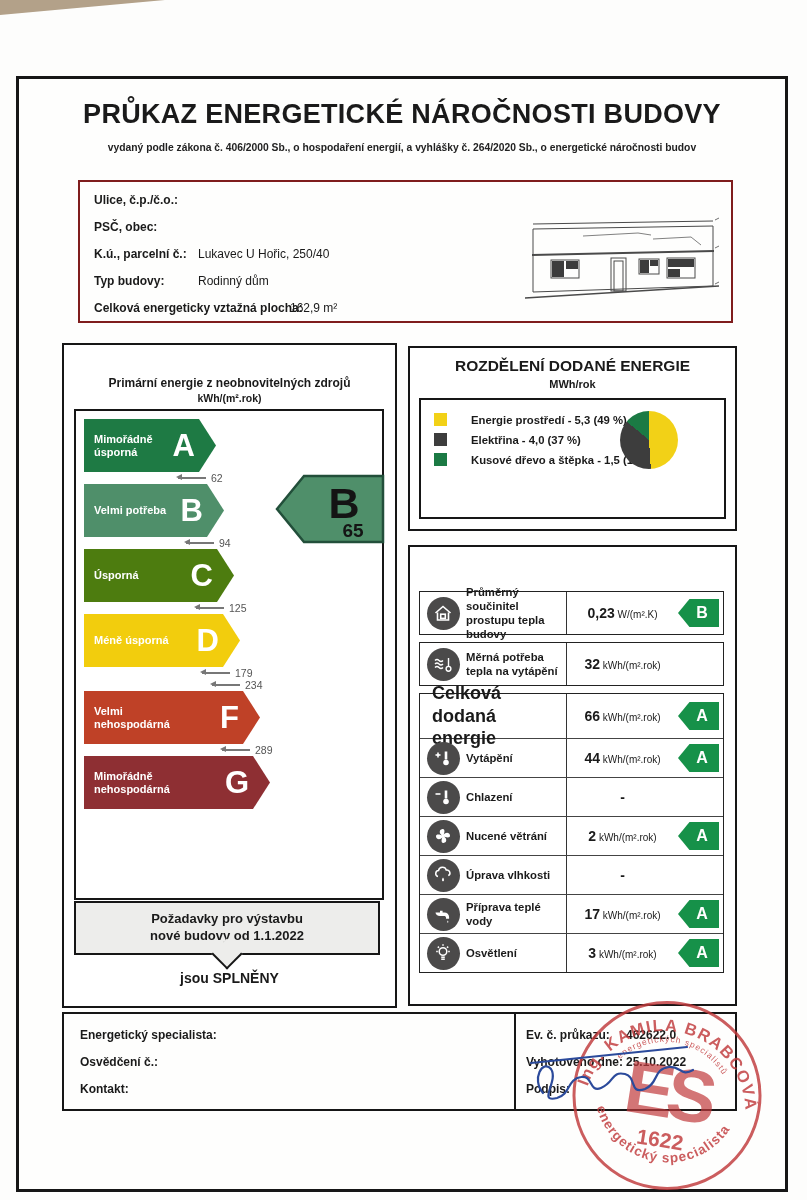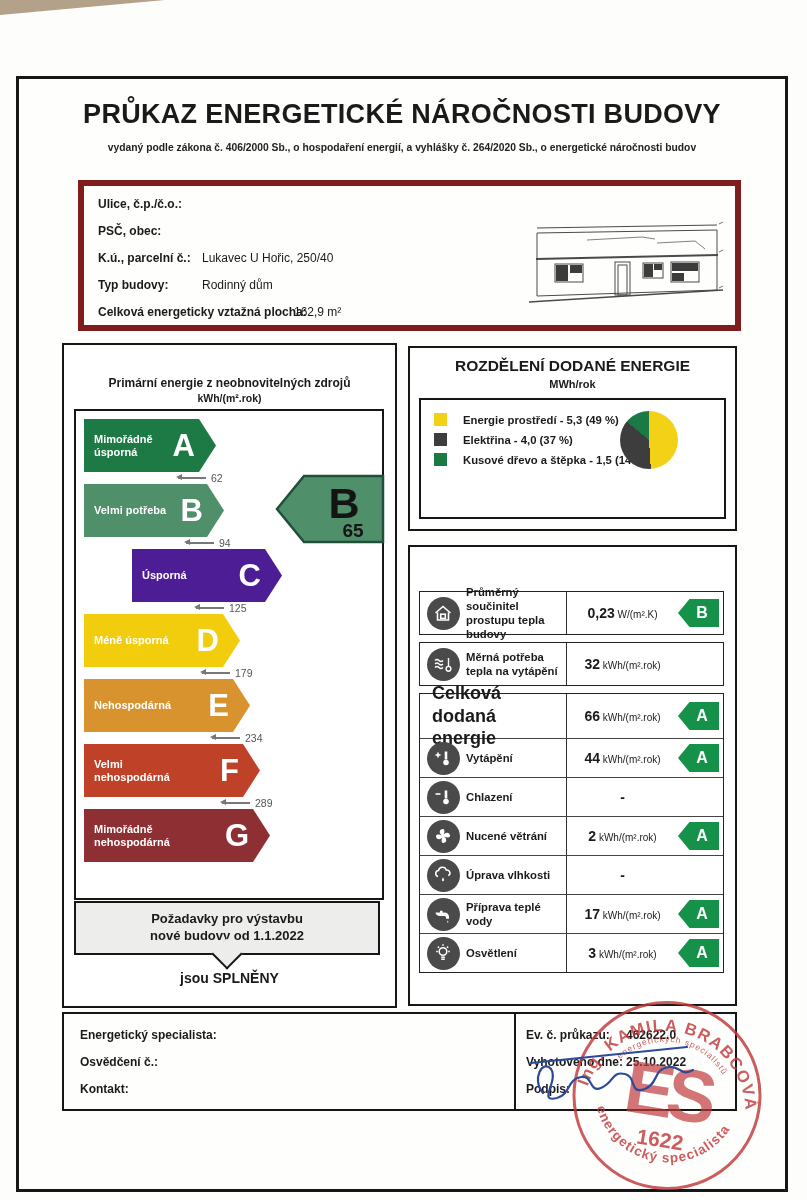--- a/index.html
+++ b/index.html
@@ -8,21 +8,21 @@
   .corner{position:absolute;left:0;top:0;width:165px;height:15px;background:#b3a189;
           clip-path:polygon(0 0,100% 0,0 100%);}
   .frame{position:absolute;left:16px;top:76px;width:766px;height:1110px;border:3px solid #161616;background:#fefefd;}
   .abs{position:absolute;}
 
   
   .doc-title{left:0;right:0;top:20px;text-align:center;font-size:27px;font-weight:bold;letter-spacing:.3px;}
   .doc-subtitle{left:0;right:0;top:63px;text-align:center;font-size:10.3px;font-weight:bold;color:#222;}
 
   
-  .info-box{left:59px;top:101px;width:651px;height:139px;border:6px solid #7f1d1d;}
+  .info-box{left:59px;top:101px;width:651px;height:139px;border:2px solid #7f1d1d;}
   .ib-row{position:absolute;left:14px;height:16px;font-size:12px;white-space:nowrap;}
   .ib-label{font-weight:bold;}
   .ib-value{position:absolute;white-space:nowrap;}
   .house{position:absolute;right:10px;top:16px;}
 
   
   .panel{border:2.5px solid #161616;background:#fff;}
   .class-panel{left:43px;top:264px;width:331px;height:661px;}
   .p-title{left:0;right:0;top:9px;text-align:center;font-size:17px;font-weight:bold;}
   .p-sub{left:0;right:0;top:31px;text-align:center;font-size:12px;font-weight:bold;}
@@ -44,21 +44,21 @@
            display:flex;flex-direction:column;align-items:center;justify-content:center;
            font-size:13px;font-weight:bold;text-align:center;line-height:1.3;}
   .req-notch{position:absolute;left:50%;bottom:-12px;width:20px;height:20px;background:#ededeb;
              transform:translateX(-50%) rotate(45deg);border-right:2px solid #161616;border-bottom:2px solid #161616;}
   .req-result{left:0;right:0;top:625px;text-align:center;font-size:14px;font-weight:bold;}
 
   
   .pie-panel{left:389px;top:267px;width:325px;height:181px;}
   .pie-inner{left:9px;top:50px;width:303px;height:117px;border:2px solid #161616;}
   .legend{position:absolute;left:13px;top:13px;}
-  .legend-item{display:flex;align-items:center;gap:16px;margin-bottom:7px;font-size:11.3px;font-weight:bold;}
+  .legend-item{display:flex;align-items:center;gap:24px;margin-bottom:7px;font-size:11.3px;font-weight:bold;}
   .swatch{width:13px;height:13px;flex:0 0 auto;}
   .pie{position:absolute;right:46px;top:11px;width:58px;height:58px;border-radius:50%;}
 
   
   .ind-panel{left:389px;top:466px;width:325px;height:457px;}
   .ind-title{left:0;right:0;top:0;height:36px;line-height:38px;text-align:center;
              font-size:15px;font-weight:bold;border-bottom:2px solid #161616;}
   .ind-row{display:flex;align-items:center;}
   .row-box{position:absolute;left:9px;width:303px;border:1.8px solid #222;}
   .ind-icon{width:46px;display:flex;align-items:center;justify-content:center;flex:0 0 auto;}
@@ -164,39 +164,35 @@
             <span>62</span>
           </div>
           <div class="bar" style="width: 140px; background-color: rgb(79, 143, 106);">
             <span class="bar-label">Velmi potřeba</span>
             <span class="bar-letter">B</span>
           </div>
           <div class="threshold" style="padding-left:102px">
             <span class="th-arrow"></span>
             <span>94</span>
           </div>
-          <div class="bar" style="width: 150px; background-color: #4c1d95; margin-left: 48px;">
+          <div class="bar" style="width: 150px; background-color: #4d7c0f;">
             <span class="bar-label">Úsporná</span>
             <span class="bar-letter">C</span>
           </div>
           <div class="threshold" style="padding-left:112px">
             <span class="th-arrow"></span>
             <span>125</span>
           </div>
           <div class="bar" style="width: 156px; background-color: rgb(242, 205, 13);">
             <span class="bar-label" style="width:124px">Méně úsporná</span>
             <span class="bar-letter">D</span>
           </div>
           <div class="threshold" style="padding-left:118px">
             <span class="th-arrow"></span>
             <span>179</span>
-          </div>
-          <div class="bar" style="width: 166px; background-color: rgb(216, 147, 47);">
-            <span class="bar-label" style="width:110px">Nehospodárná</span>
-            <span class="bar-letter">E</span>
           </div>
           <div class="threshold" style="padding-left:128px">
             <span class="th-arrow"></span>
             <span>234</span>
           </div>
           <div class="bar" style="width: 176px; background-color: rgb(191, 65, 39);">
             <span class="bar-label">Velmi nehospodárná</span>
             <span class="bar-letter">F</span>
           </div>
           <div class="threshold" style="padding-left:138px">

